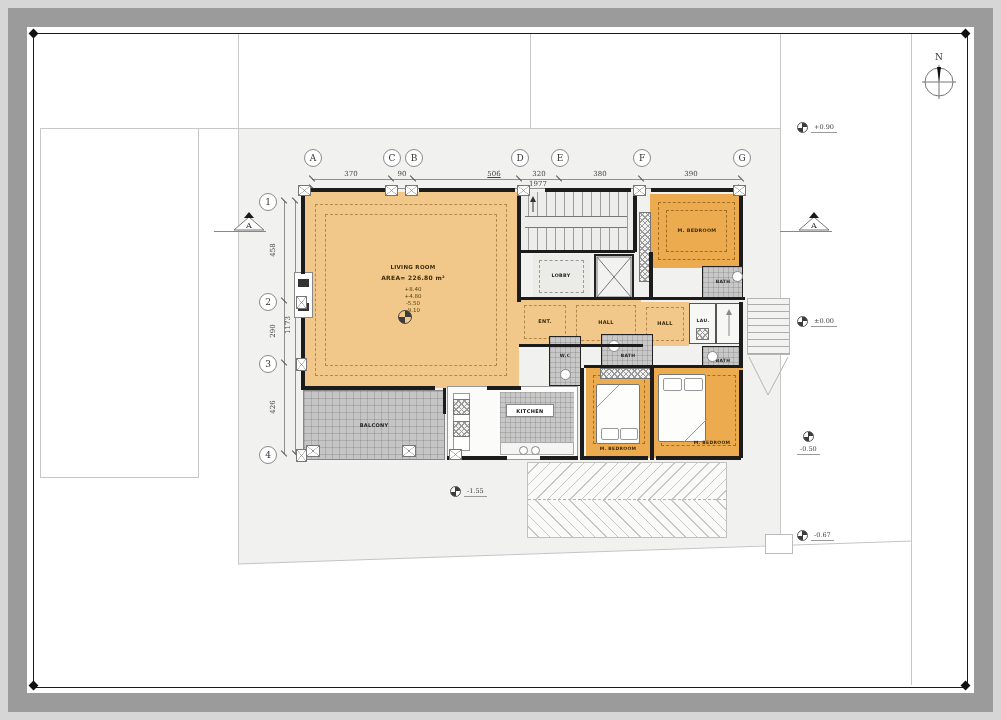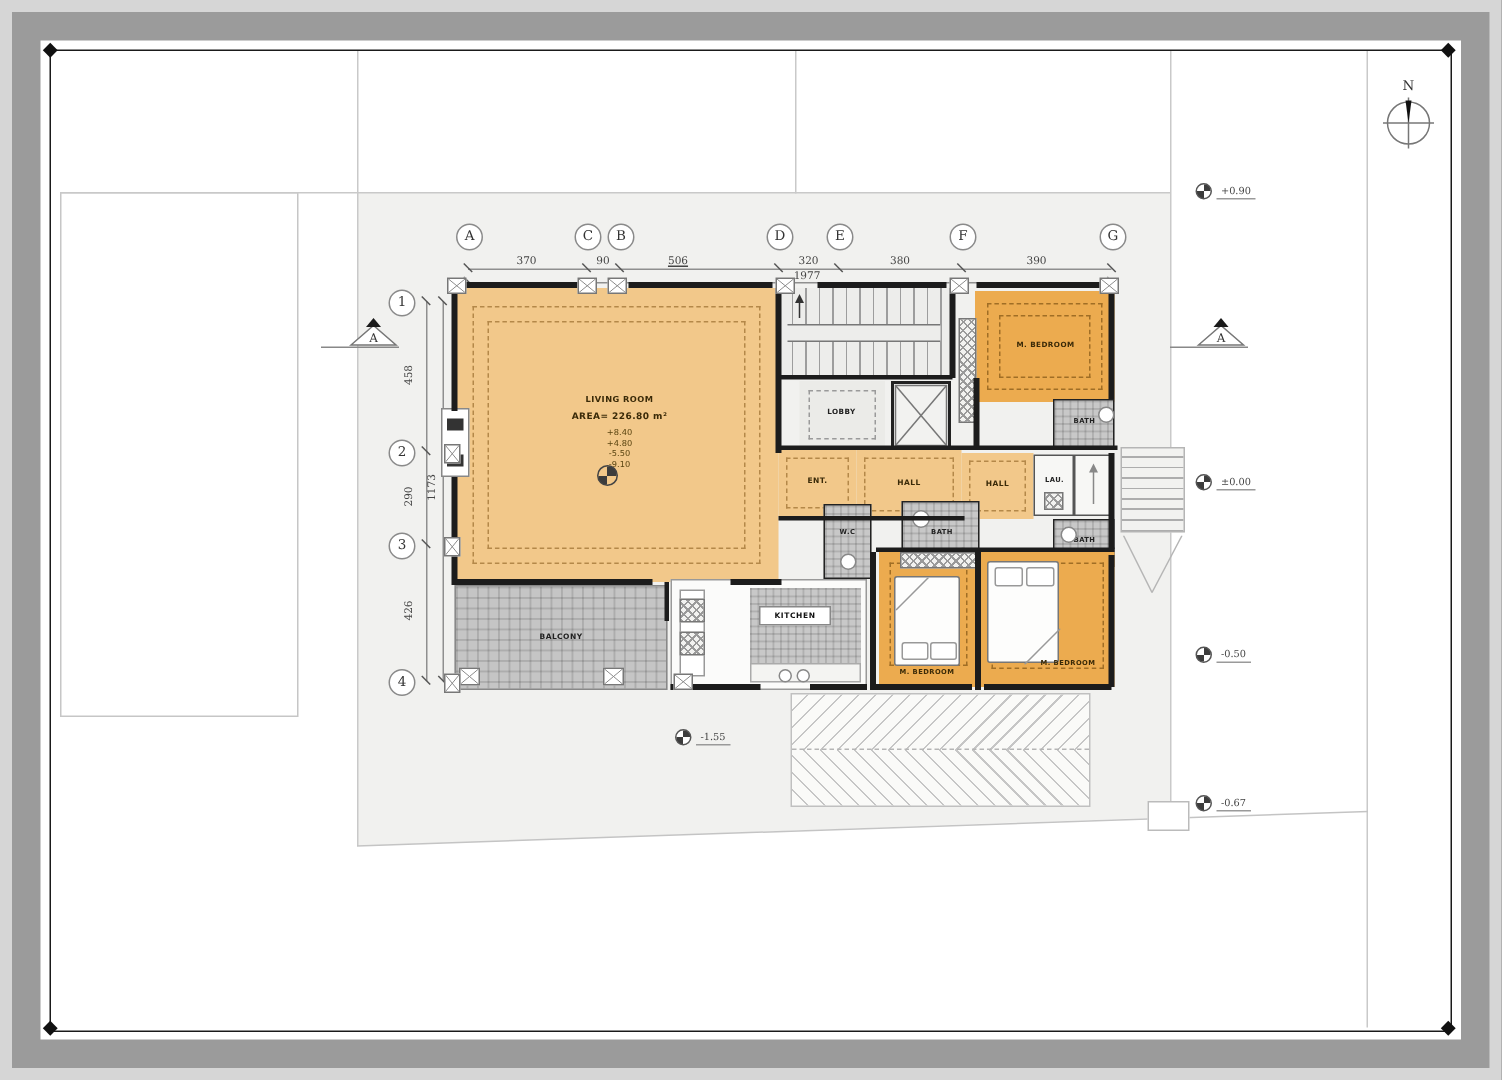--- a/index.html
+++ b/index.html
@@ -124,21 +124,21 @@
   <div class="tick" style="left:387px;top:178px;"></div>
   <div class="tick" style="left:409px;top:178px;"></div>
   <div class="tick" style="left:515px;top:178px;"></div>
   <div class="tick" style="left:555px;top:178px;"></div>
   <div class="tick" style="left:637px;top:178px;"></div>
   <div class="tick" style="left:737px;top:178px;"></div>
   <div class="tick" style="left:308px;top:187px;"></div>
   <div class="tick" style="left:737px;top:187px;"></div>
   <div class="dim" style="left:351px;top:170px;text-align:center;">370</div>
   <div class="dim" style="left:402px;top:170px;">90</div>
-  <div class="dim" style="left:452px;top:170px;text-decoration:underline;">506</div>
+  <div class="dim" style="left:494px;top:170px;text-decoration:underline;">506</div>
   <div class="dim" style="left:539px;top:170px;">320</div>
   <div class="dim" style="left:600px;top:170px;">380</div>
   <div class="dim" style="left:691px;top:170px;">390</div>
   <div class="dim" style="left:538px;top:180px;">1977</div>
 
   <div class="bub" style="left:259px;top:193px;">
       <span>1</span>
     </div>
   <div class="bub" style="left:259px;top:293px;">
       <span>2</span>
@@ -177,21 +177,21 @@
   <div class="xline" style="left:780px;top:231px;width:52px;height:1px;background:#888;"></div>
 
   <div class="lvl" style="left:797px;top:122px;">
       <span class="lvl-sym"></span>
       <span class="lvl-txt">+0.90</span>
     </div>
   <div class="lvl" style="left:797px;top:316px;">
       <span class="lvl-sym"></span>
       <span class="lvl-txt">±0.00</span>
     </div>
-  <div class="lvl" style="left:797px;top:431px;">
+  <div class="lvl" style="left:797px;top:431px;flex-direction:column;">
       <span class="lvl-sym"></span>
       <span class="lvl-txt">-0.50</span>
     </div>
   <div class="lvl" style="left:797px;top:530px;">
       <span class="lvl-sym"></span>
       <span class="lvl-txt">-0.67</span>
     </div>
   <div class="lvl" style="left:450px;top:486px;">
       <span class="lvl-sym"></span>
       <span class="lvl-txt">-1.55</span>

